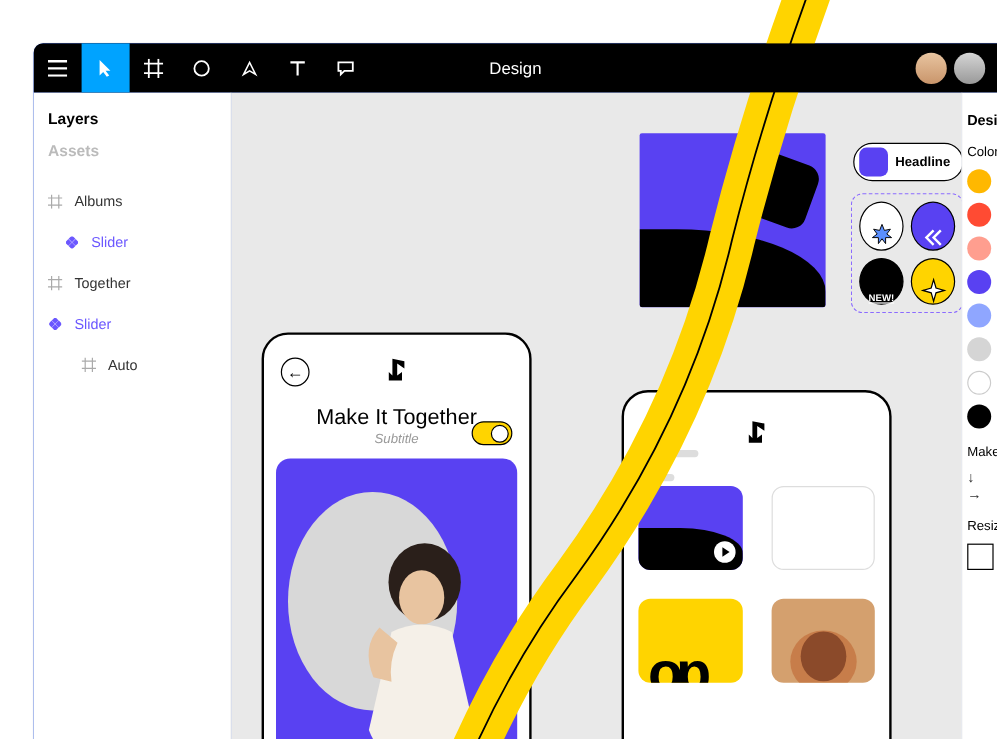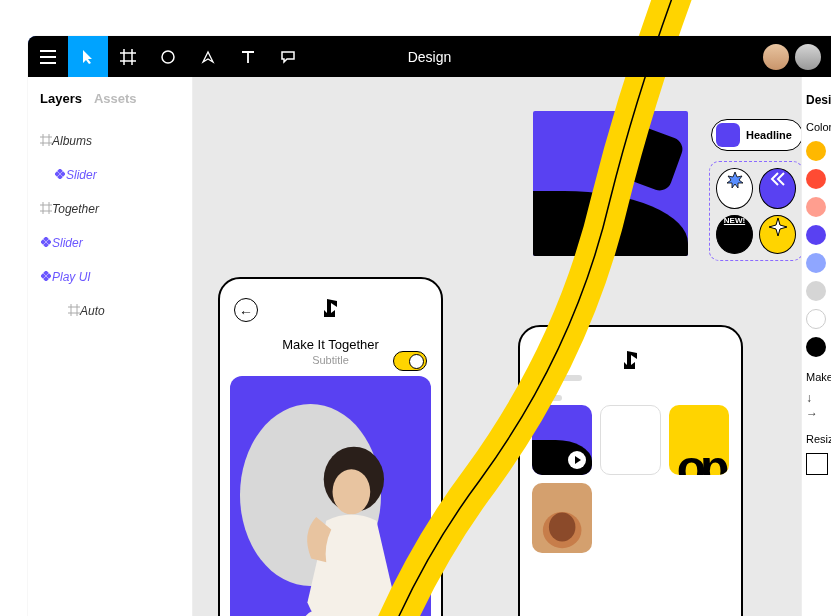--- a/index.html
+++ b/index.html
@@ -14,72 +14,72 @@
 .tb-btn.active { background: #00a3ff; }
 .tb-title { position: absolute; left: 50%; transform: translateX(-50%); font-size: 14px; font-weight: 500; }
 .tb-right { margin-left: auto; display: flex; align-items: center; gap: 6px; padding-right: 10px; }
 .avatar { width: 26px; height: 26px; border-radius: 50%; background: #555; }
 .avatar.a1 { background: linear-gradient(#e8c4a0,#c9956b); }
 .avatar.a2 { background: linear-gradient(#d5d5d5,#999); }
 
 .main { flex: 1; display: flex; min-height: 0; }
 
 .sidebar { width: 165px; background: #fff; border-right: 1px solid #eee; display: flex; flex-direction: column; }
-.side-tabs { display: flex; gap: 12px; padding: 14px 12px 12px; font-size: 13px; }
+.side-tabs { display: flex; gap: 12px; padding: 14px 12px 12px; font-size: 13px; flex-direction: column; }
 .side-tab { font-weight: 600; color: #bbb; cursor: pointer; }
 .side-tab.active { color: #000; }
 .layers { flex: 1; overflow: auto; padding-top: 6px; }
-.layer { display: flex; align-items: flex-start; gap: 0; padding: 10px 12px; font-size: 12px; color: #333; cursor: pointer; font-style: italic; }
+.layer { display: flex; align-items: center; gap: 10px; padding: 10px 12px; font-size: 12px; color: #333; cursor: pointer; }
 .layer.indent1 { padding-left: 26px; }
 .layer.indent2 { padding-left: 40px; }
 .layer.purple { color: #6b57ff; }
 .layer-icon { width: 12px; height: 12px; display: flex; align-items: center; justify-content: center; color: #aaa; flex-shrink: 0; }
 .layer.purple .layer-icon { color: #6b57ff; }
 
 .canvas { flex: 1; background: #e9e9e9; position: relative; overflow: hidden; }
 
 .artboard { position: absolute; background: #fff; border: 2px solid #000; border-radius: 22px; overflow: hidden; }
 .ab1 { left: 25px; top: 200px; width: 225px; height: 400px; }
 .ab2 { left: 325px; top: 248px; width: 225px; height: 370px; }
 
 .ab-head { display: flex; align-items: center; justify-content: center; padding: 18px 14px 10px; position: relative; }
 .back-btn { position: absolute; left: 14px; width: 24px; height: 24px; border: 1.5px solid #000; border-radius: 50%; display: flex; align-items: center; justify-content: center; font-size: 14px; cursor: pointer; }
 .ab-logo { width: 20px; height: 26px; }
 
-.ab-title { text-align: center; font-size: 13px; font-weight: 500; margin-top: 4px; }
-.ab-sub { text-align: center; font-size: 11px; color: #999; margin-top: 2px; margin-bottom: 10px; }
+.ab-title { text-align: center; font-size: 18px; font-weight: 500; margin-top: 4px; }
+.ab-sub { text-align: center; font-size: 11px; color: #999; margin-top: 2px; margin-bottom: 10px; font-style: italic; }
 .toggle { position: absolute; right: 14px; top: 72px; width: 34px; height: 20px; background: #ffd400; border: 1.5px solid #000; border-radius: 12px; }
 .toggle::after { content: ''; position: absolute; right: 2px; top: 2px; width: 13px; height: 13px; background: #fff; border: 1px solid #000; border-radius: 50%; }
 
 .hero-img { margin: 0 10px; border-radius: 12px; background: #5941f2; height: 260px; position: relative; overflow: hidden; }
 .hero-shape1 { position: absolute; left: 10px; top: 28px; width: 70%; height: 70%; background: #d8d8d8; border-radius: 50%; }
 .hero-person { position: absolute; right: 4px; bottom: -10px; width: 75%; height: 82%; }
 
 .ab2 .ab-head { padding-top: 22px; }
-.grid { display: grid; grid-template-columns: 1fr 1fr 1fr; gap: 8px; padding: 20px 12px 12px; }
+.grid { display: grid; grid-template-columns: 1fr 1fr; gap: 24px; padding: 20px 12px 12px; }
 .card { border-radius: 10px; height: 70px; position: relative; overflow: hidden; }
 .card.blue { background: #5941f2; }
 .card.grey { background: #fff; border: 1px solid #ddd; }
 .card.yellow { background: #ffd400; color: #000; }
 .card.brown { background: #d4a06e; }
 .skeleton { position: absolute; left: 12px; background: #ddd; border-radius: 3px; height: 6px; }
 .sk1 { top: -10px; width: 50px; }
 .sk2 { top: 0px; width: 30px; }
 .play-icon { position: absolute; right: 6px; bottom: 6px; width: 18px; height: 18px; background: #fff; border-radius: 50%; display: flex; align-items: center; justify-content: center; }
 .play-icon::after { content: ''; border-left: 6px solid #000; border-top: 4px solid transparent; border-bottom: 4px solid transparent; margin-left: 2px; }
 .op-text { font-size: 48px; font-weight: 900; letter-spacing: -6px; line-height: 0.7; position: absolute; bottom: -10px; left: 8px; }
 
 .float-img { position: absolute; left: 340px; top: 34px; width: 155px; height: 145px; background: #5941f2; border-radius: 2px; overflow: hidden; }
 .float-shape { position: absolute; background: #000; }
 
 .headline-chip { position: absolute; right: -2px; top: 42px; width: 92px; height: 32px; background: #fff; border: 1.5px solid #000; border-radius: 18px; display: flex; align-items: center; gap: 6px; padding: 4px; font-size: 11px; font-weight: 600; z-index: 6; }
 .chip-thumb { width: 24px; height: 24px; background: #5941f2; border-radius: 6px; }
 
 .sticker-box { position: absolute; right: -2px; top: 84px; width: 94px; height: 100px; border: 1.5px dashed #8b6bff; border-radius: 10px; display: grid; grid-template-columns: 1fr 1fr; gap: 6px; padding: 6px; z-index: 6; }
-.sticker { border-radius: 50%; display: flex; align-items: flex-start; justify-content: center; border: 1.5px solid #000; text-decoration: underline; }
+.sticker { border-radius: 50%; display: flex; align-items: flex-end; justify-content: center; border: 1.5px solid #000; text-decoration: underline; }
 .st1 { background: #fff; }
 .st2 { background: #5941f2; color: #fff; }
 .st3 { background: #000; color: #fff; font-size: 8px; font-weight: 700; }
 .st4 { background: #ffd400; }
 
 .right-panel { width: 30px; background: #fff; border-left: 1px solid #eee; padding: 16px 4px; overflow: hidden; }
 .rp-title { font-size: 12px; font-weight: 600; margin-bottom: 10px; white-space: nowrap; }
 .rp-label { font-size: 11px; font-weight: 500; margin-top: 14px; margin-bottom: 8px; white-space: nowrap; }
 .swatches { display: flex; flex-direction: column; gap: 8px; }
 .swatch { width: 20px; height: 20px; border-radius: 50%; cursor: pointer; }
@@ -177,31 +177,20 @@
           <div class="layer indent0 purple">
             <span class="layer-icon">
               <svg width="10" height="10">
                 <rect x="3" y="0" width="4" height="4" transform="rotate(45 5 2)" fill="currentColor"></rect>
                 <rect x="3" y="6" width="4" height="4" transform="rotate(45 5 8)" fill="currentColor"></rect>
                 <rect x="0" y="3" width="4" height="4" transform="rotate(45 2 5)" fill="currentColor"></rect>
                 <rect x="6" y="3" width="4" height="4" transform="rotate(45 8 5)" fill="currentColor"></rect>
               </svg>
             </span>
             <span>Slider</span>
-          </div>
-          <div class="layer indent0 purple">
-            <span class="layer-icon">
-              <svg width="10" height="10">
-                <rect x="3" y="0" width="4" height="4" transform="rotate(45 5 2)" fill="currentColor"></rect>
-                <rect x="3" y="6" width="4" height="4" transform="rotate(45 5 8)" fill="currentColor"></rect>
-                <rect x="0" y="3" width="4" height="4" transform="rotate(45 2 5)" fill="currentColor"></rect>
-                <rect x="6" y="3" width="4" height="4" transform="rotate(45 8 5)" fill="currentColor"></rect>
-              </svg>
-            </span>
-            <span>Play UI</span>
           </div>
           <div class="layer indent2">
             <span class="layer-icon">
               <svg width="12" height="12">
                 <path d="M3 0v12M9 0v12M0 3h12M0 9h12" stroke="currentColor" stroke-width="1"></path>
               </svg>
             </span>
             <span>Auto</span>
           </div>
         </div>

